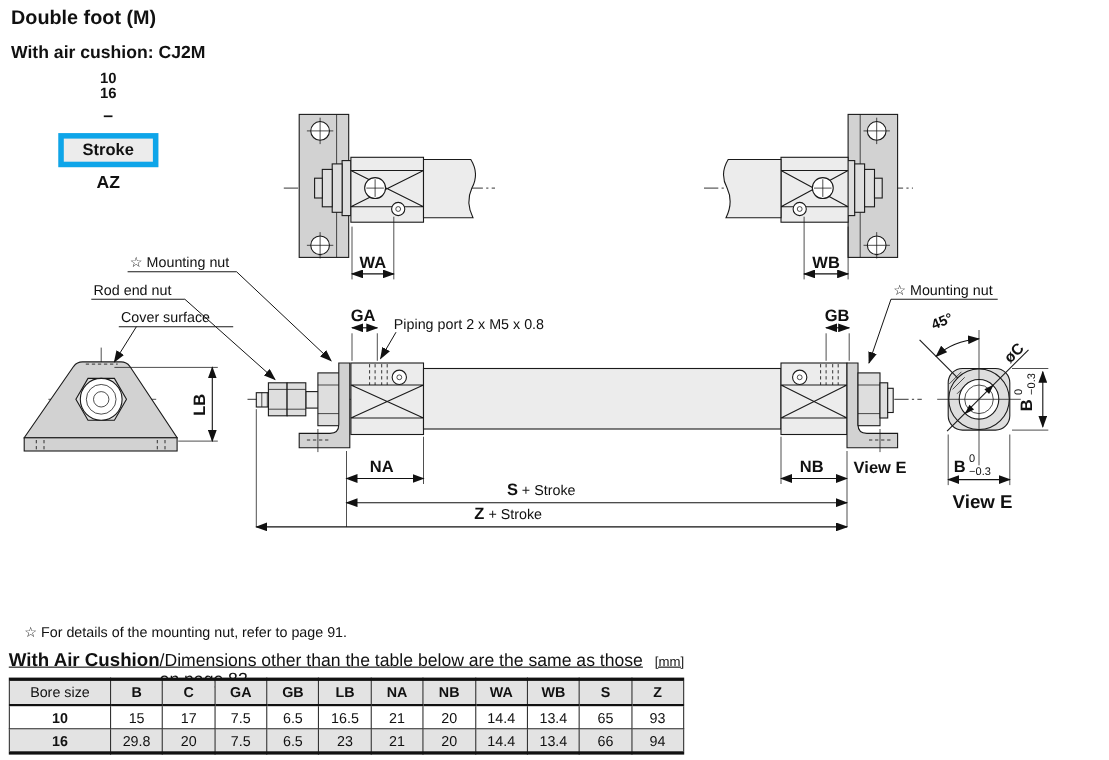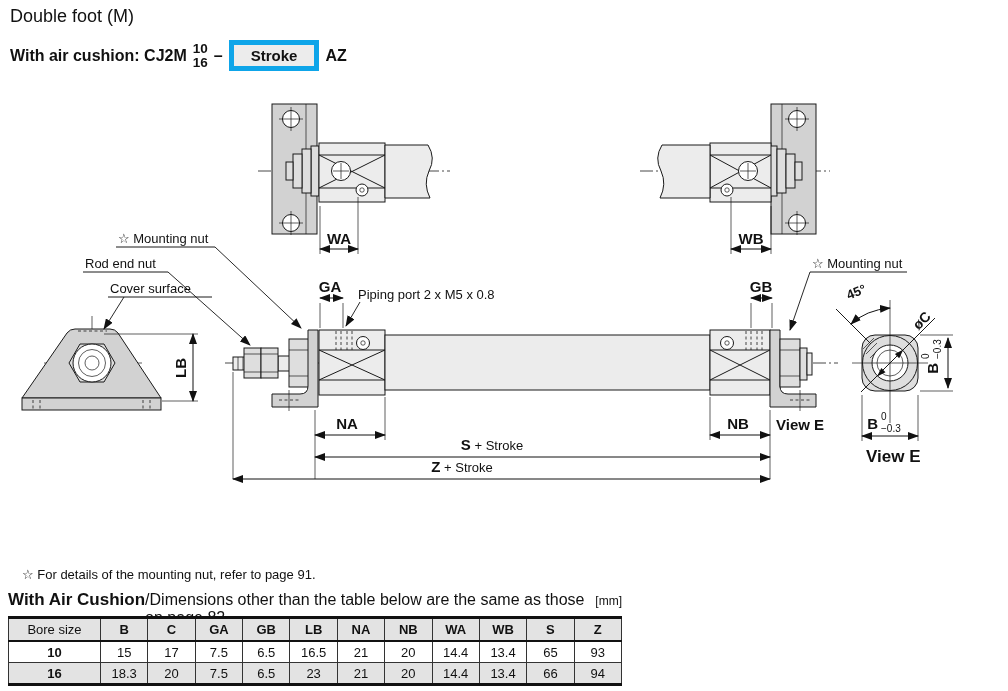--- a/index.html
+++ b/index.html
@@ -1,23 +1,23 @@
 <!DOCTYPE html>
 <html><head>
 <meta charset="utf-8">
 <style>
   html,body{margin:0;padding:0;background:#fff;}
   body{width:1008px;height:691px;position:relative;font-family:"Liberation Sans",sans-serif;color:#111;overflow:hidden;}
   .abs{position:absolute;}
-  .page-title{left:10px;top:6px;font-size:18px;font-weight:normal;}
-  .subtitle{left:10px;top:40px;display:flex;align-items:center;gap:6px;font-size:16px;font-weight:bold;}
+  .page-title{left:10px;top:6px;font-size:18px;font-weight:bold;}
+  .subtitle{left:10px;top:40px;display:flex;align-items:center;gap:6px;font-size:16px;font-weight:bold;flex-direction:column;}
   .frac{display:flex;flex-direction:column;line-height:1.0;font-size:13.5px;font-weight:bold;text-align:left;}
   .stroke-box{border:5px solid #0ea5e9;background:#ececec;padding:0 17px;font-weight:bold;font-size:15px;line-height:21px;}
   .footnote{left:22px;top:567px;font-size:13px;}
-  .section-head{left:8px;top:590px;width:614px;display:flex;align-items:baseline;}
+  .section-head{left:8px;top:590px;width:614px;display:flex;align-items:baseline;text-decoration:underline;}
   .section-head .big{font-size:17px;font-weight:bold;}
   .section-head .note{font-size:16px;flex:1;}
   .section-head .unit{font-size:12px;}
   table.dim{position:absolute;left:8px;top:616px;width:614px;border-collapse:collapse;table-layout:fixed;font-size:13px;
     border-top:3px solid #111;border-bottom:3px solid #111;border-left:1px solid #333;border-right:1px solid #333;}
   table.dim th{background:#e3e3e3;border:1px solid #333;border-bottom:2px solid #111;font-weight:bold;height:21px;padding:0;text-align:center;margin-top:20px;}
   table.dim th.normal{font-weight:normal;}
   table.dim td{border:1px solid #333;height:20px;text-align:center;padding:0;}
   tr.row-a td{background:#fff;}
   tr.row-b td{background:#e3e3e3;}
@@ -284,21 +284,21 @@
     <td>16.5</td>
     <td>21</td>
     <td>20</td>
     <td>14.4</td>
     <td>13.4</td>
     <td>65</td>
     <td>93</td>
   </tr>
   <tr class="row-b">
     <td class="bore">16</td>
-    <td>18.3</td>
+    <td>29.8</td>
     <td>20</td>
     <td>7.5</td>
     <td>6.5</td>
     <td>23</td>
     <td>21</td>
     <td>20</td>
     <td>14.4</td>
     <td>13.4</td>
     <td>66</td>
     <td>94</td>

